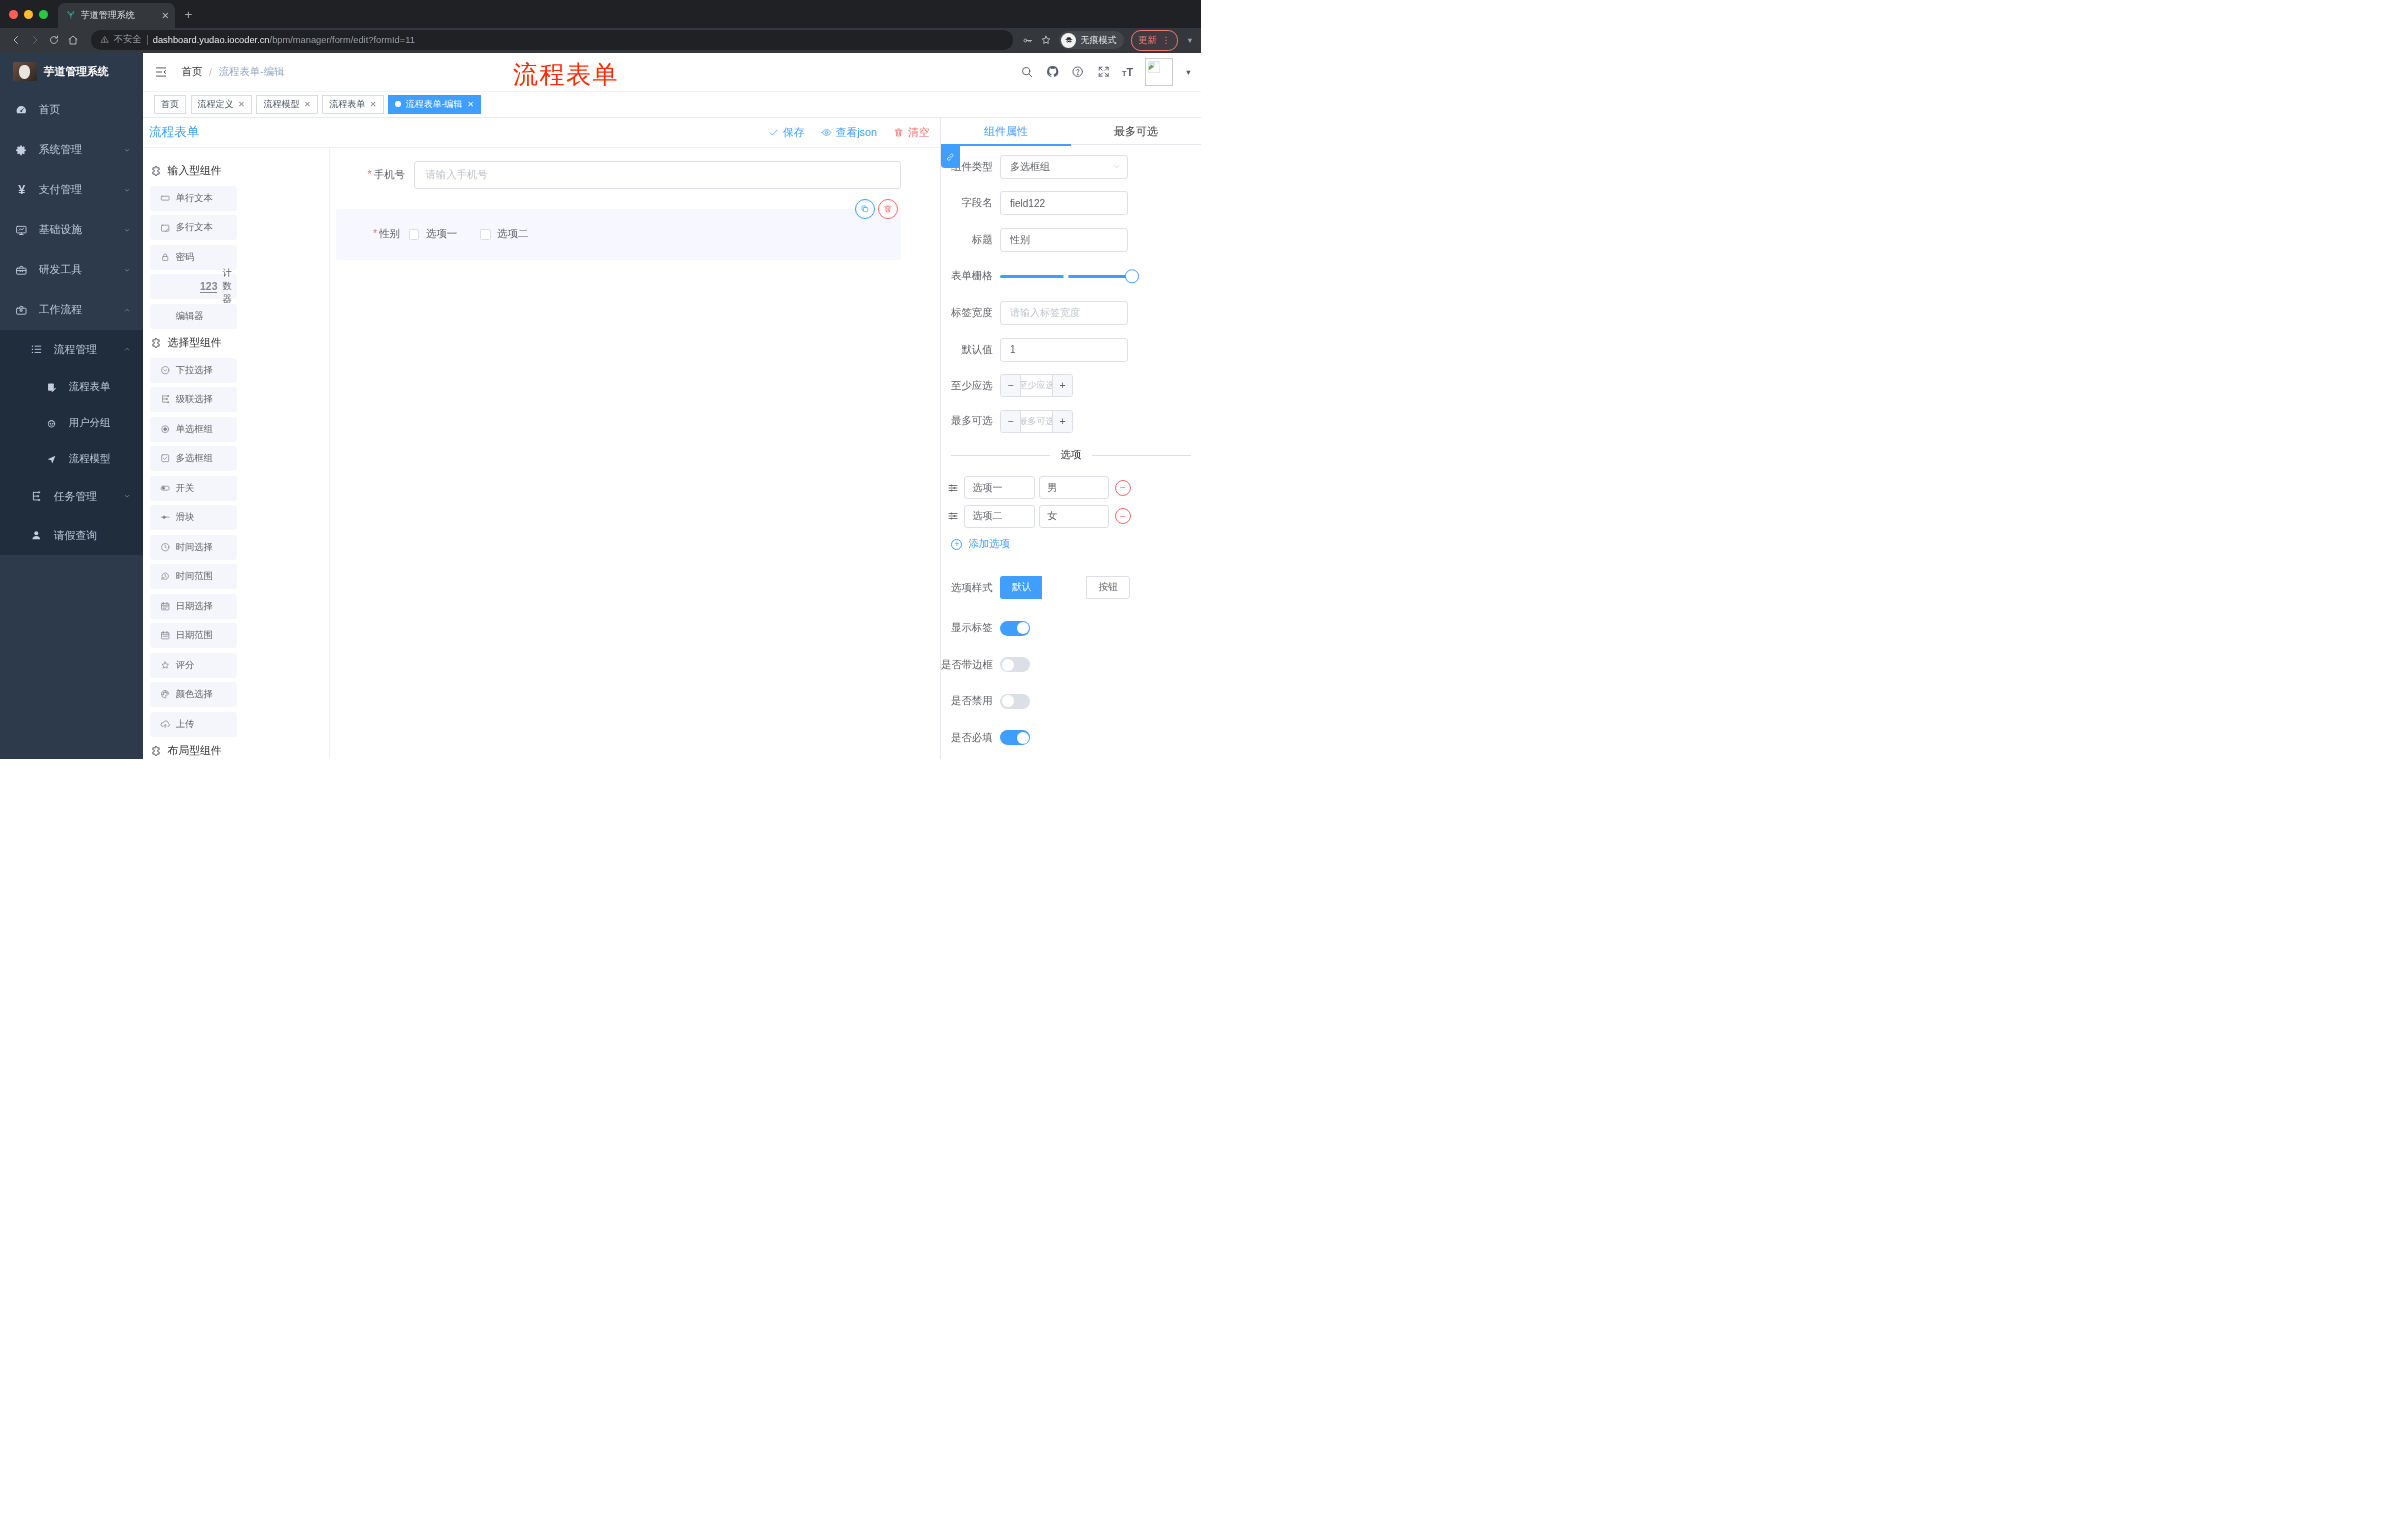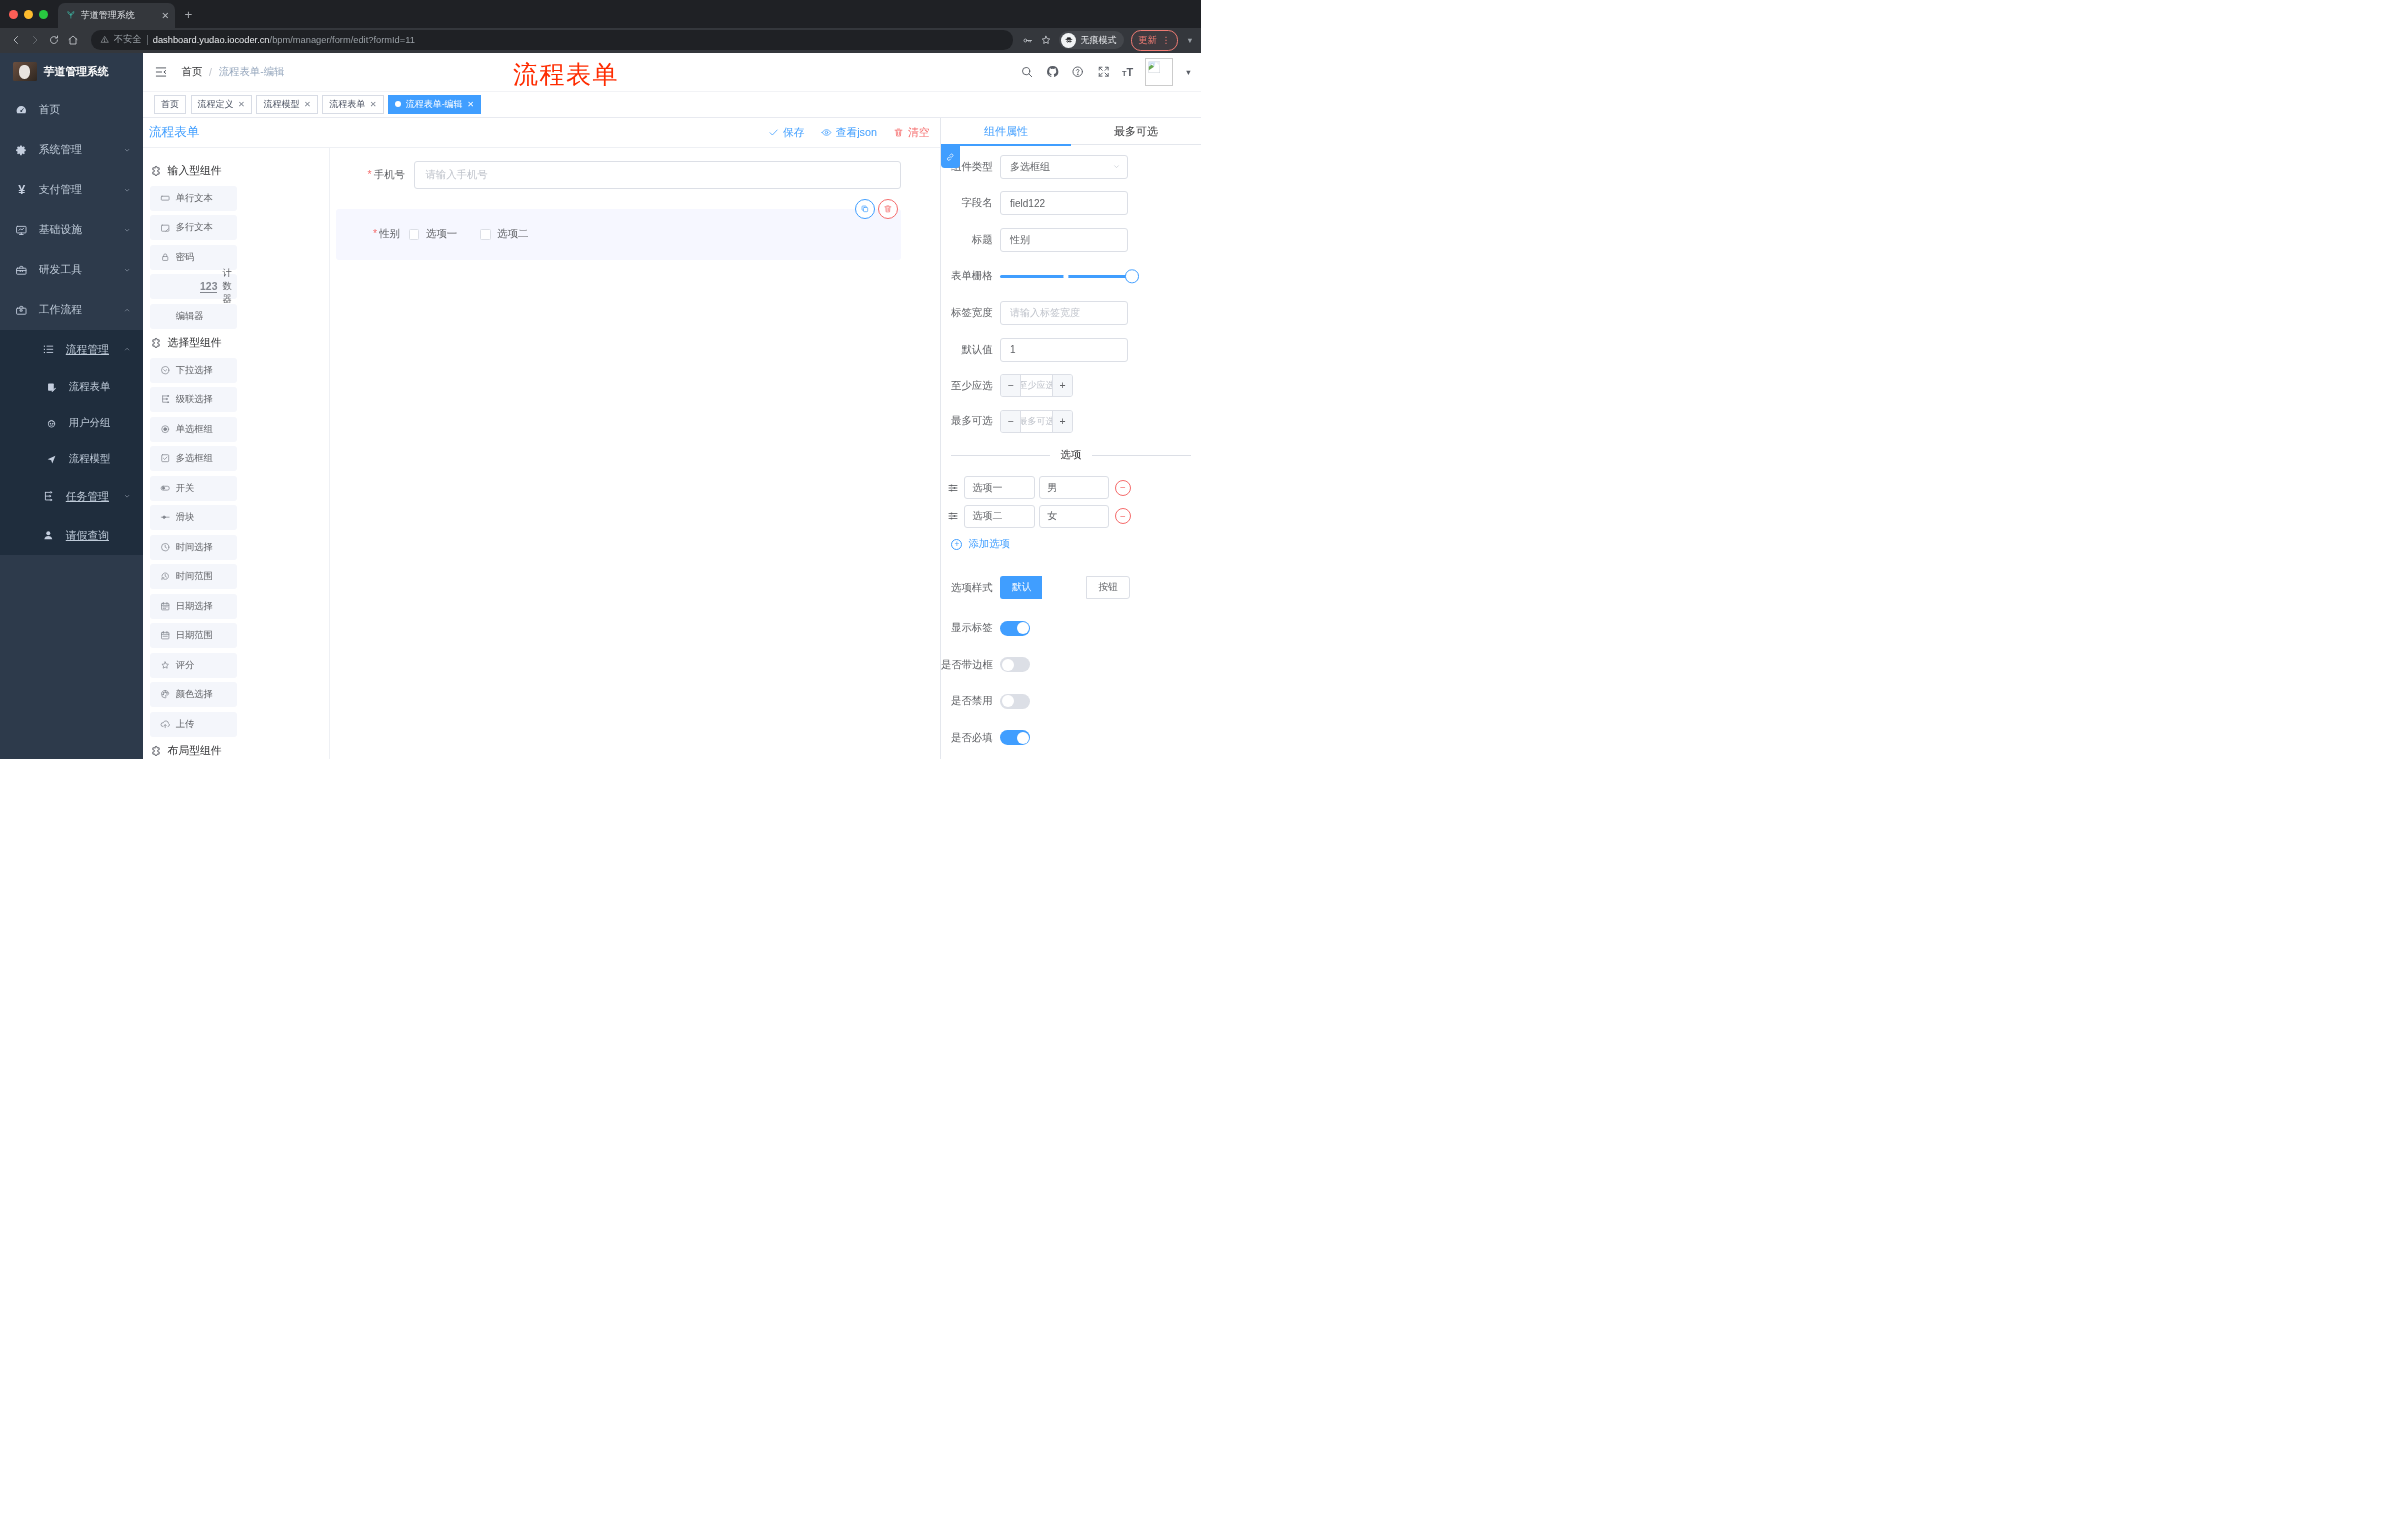--- a/index.html
+++ b/index.html
@@ -40,21 +40,21 @@
   .sidebar { width:143px; background:#2d3a4b; color:#bfcbd9; flex:none; overflow:hidden; }
   .logo-row { height:37px; display:flex; align-items:center; gap:6.7px; padding:0 0 0 12.6px; }
   .logo-img { width:24.5px; height:18.6px; border-radius:1.5px; background:linear-gradient(135deg,#6b4f3f 0%,#4a3a30 55%,#2e2620 100%); position:relative; overflow:hidden; }
   .logo-img::after { content:""; position:absolute; left:6.7px; top:3px; width:10.4px; height:13.4px; background:#e8e4e0; border-radius:45% 45% 50% 50%; }
   .logo-title { color:#fff; font-size:10.8px; font-weight:bold; white-space:nowrap; }
   .m-item { height:40px; display:flex; align-items:center; gap:10.4px; padding:0 12px 0 15px; font-size:10.8px; cursor:pointer; }
   .m-item .micon { font-size:12.6px; width:13.4px; color:#c4cede; }
   .m-item .mlabel { flex:1; white-space:nowrap; }
   .m-item .arrow { font-size:8.2px; color:#9aa5b5; }
   .submenu { background:#1f2d3d; }
-  .sub1 { padding-left:42px; height:39px;text-decoration:underline; }
+  .sub1 { padding-left:30px; height:39px; }
   .sub2 { padding-left:45px; height:36px; font-size:10.4px; }
   .main { flex:1; display:flex; flex-direction:column; min-width:0; background:#fff; }
 
   
   .app-header { height:39px; display:flex; align-items:center; padding:0 9px; position:relative; border-bottom:0.7px solid #f2f3f6; }
   .hamburger { font-size:14px; color:#5a5e66; margin:0 13.4px 0 2.2px; }
   .crumb { display:flex; align-items:center; gap:6.7px; font-size:10.4px; }
   .crumb .sep { color:#c0c4cc; }
   .crumb .cur { color:#97a8be; }
   .annotation { position:absolute; left:370px; top:4.5px; font-size:25px; color:#fe2c01; font-weight:500; letter-spacing:1.5px; white-space:nowrap; }

